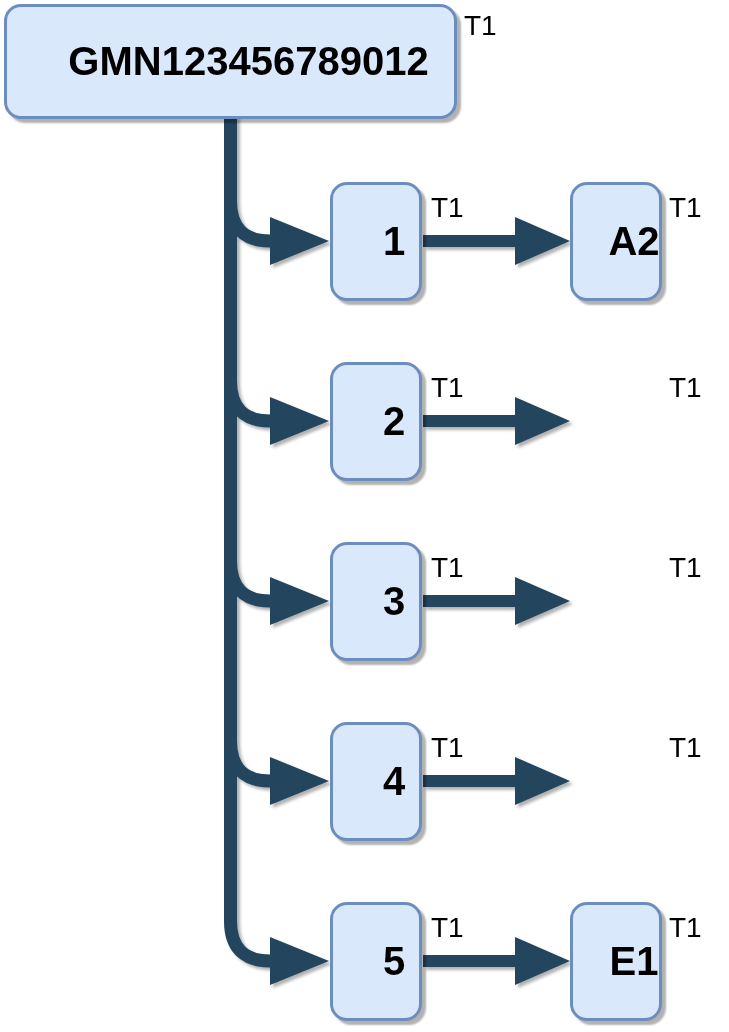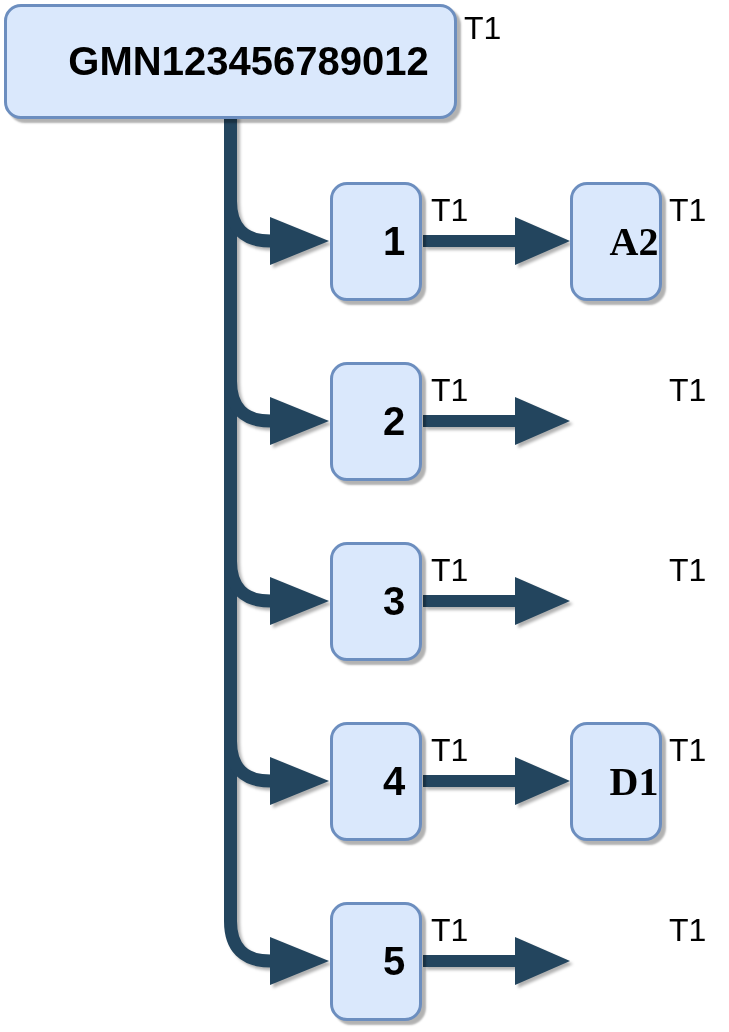--- a/index.html
+++ b/index.html
@@ -41,26 +41,26 @@
     font-size: 40px;
     text-align: left;
     padding-left: 36px;
   }
   .node.root {
     left: 4px; top: 4px;
     width: 453px; height: 115px;
   }
   .node.small { width: 92px; height: 119px; }
   .node.src { left: 330px; }
-  .node.tgt { left: 570px; font-family: Liberation Serif, serif; }
+  .node.tgt { left: 570px; }
   .r1 { top: 182px; } .r2 { top: 362px; } .r3 { top: 542px; }
   .r4 { top: 722px; } .r5 { top: 902px; }
   .tag {
     position: absolute;
-    font-size: 32px;
+    font-size: 28px;
     line-height: 1.1;
     color: var(--label);
     white-space: nowrap;
   }
   .tag.root-tag { left: 464px; top: 11px; }
   .tag.src-tag { left: 431px; }
   .tag.tgt-tag { left: 669px; }
   .t1 { top: 193px; } .t2 { top: 373px; } .t3 { top: 553px; }
   .t4 { top: 733px; } .t5 { top: 913px; }
 </style>
@@ -107,20 +107,20 @@
   <div class="node small src r2">2</div>
   <span class="tag src-tag t2">T1</span>
   <span class="tag tgt-tag t2">T1</span>
 
   <div class="node small src r3">3</div>
   <span class="tag src-tag t3">T1</span>
   <span class="tag tgt-tag t3">T1</span>
 
   <div class="node small src r4">4</div>
   <span class="tag src-tag t4">T1</span>
-  <div class="node small tgt r4">D1</div>
   <span class="tag tgt-tag t4">T1</span>
 
   <div class="node small src r5">5</div>
   <span class="tag src-tag t5">T1</span>
+  <div class="node small tgt r5">E1</div>
   <span class="tag tgt-tag t5">T1</span>
 
 </div>
 
 </body></html>

